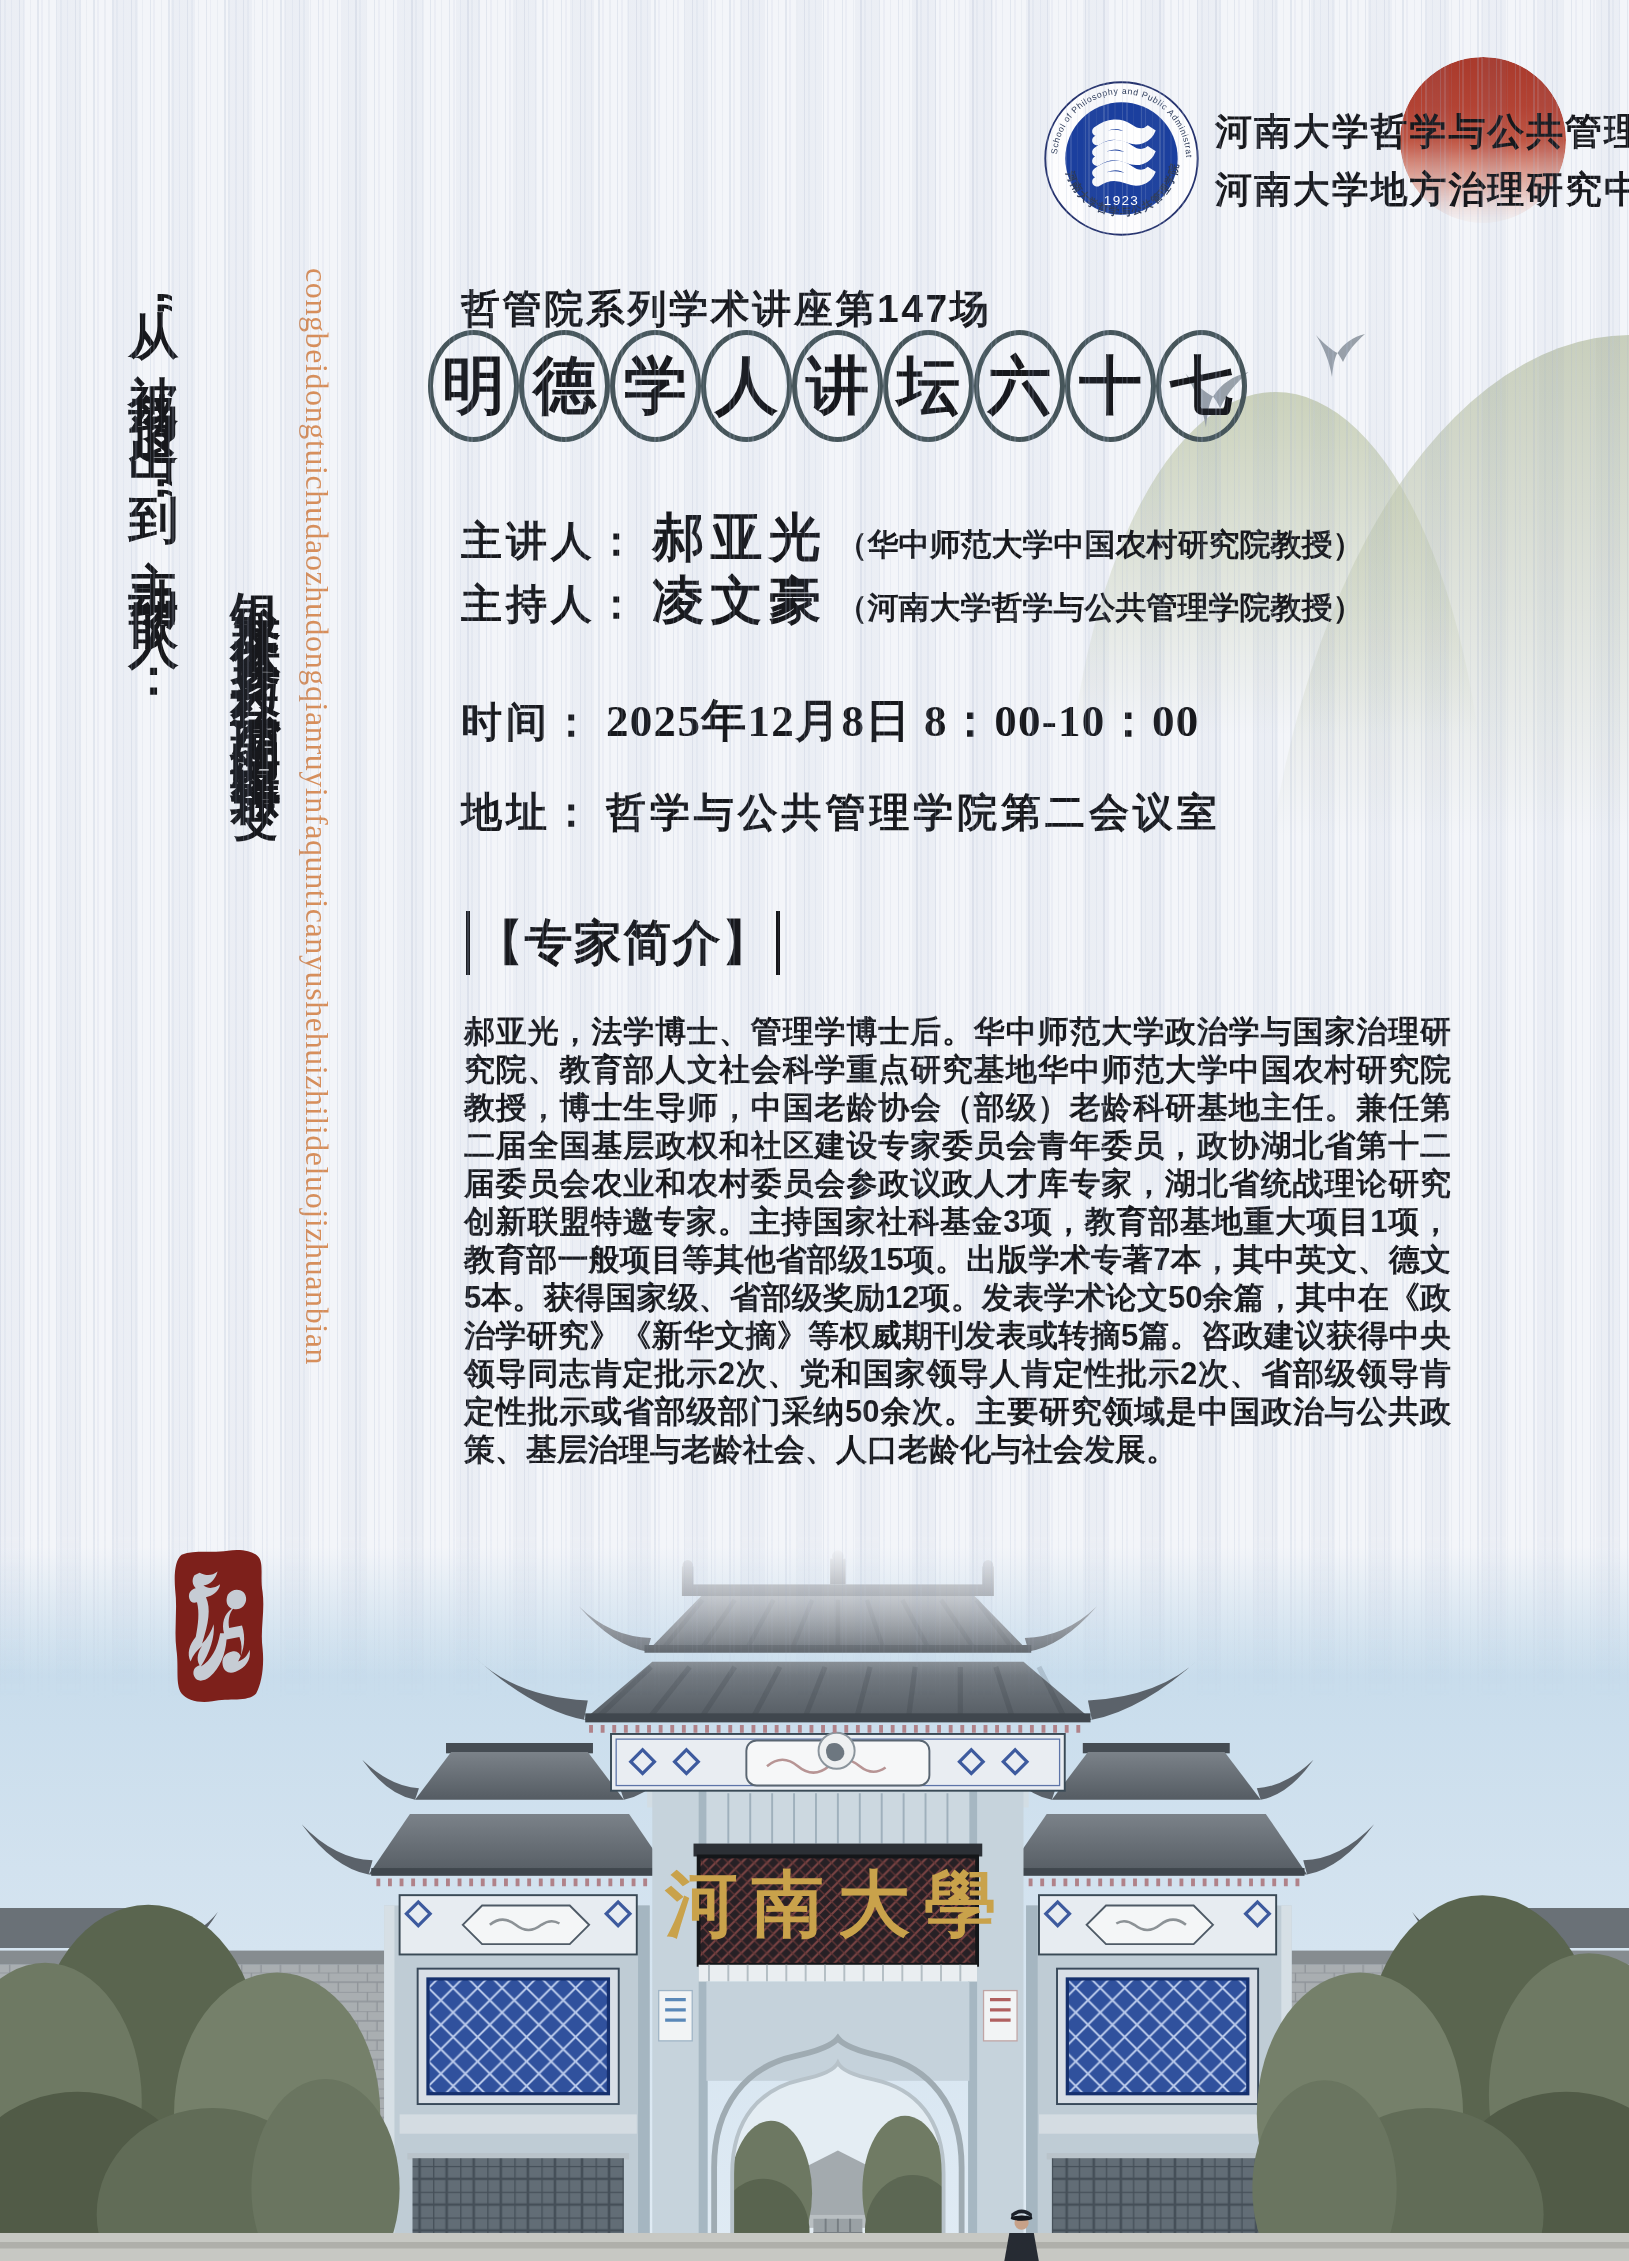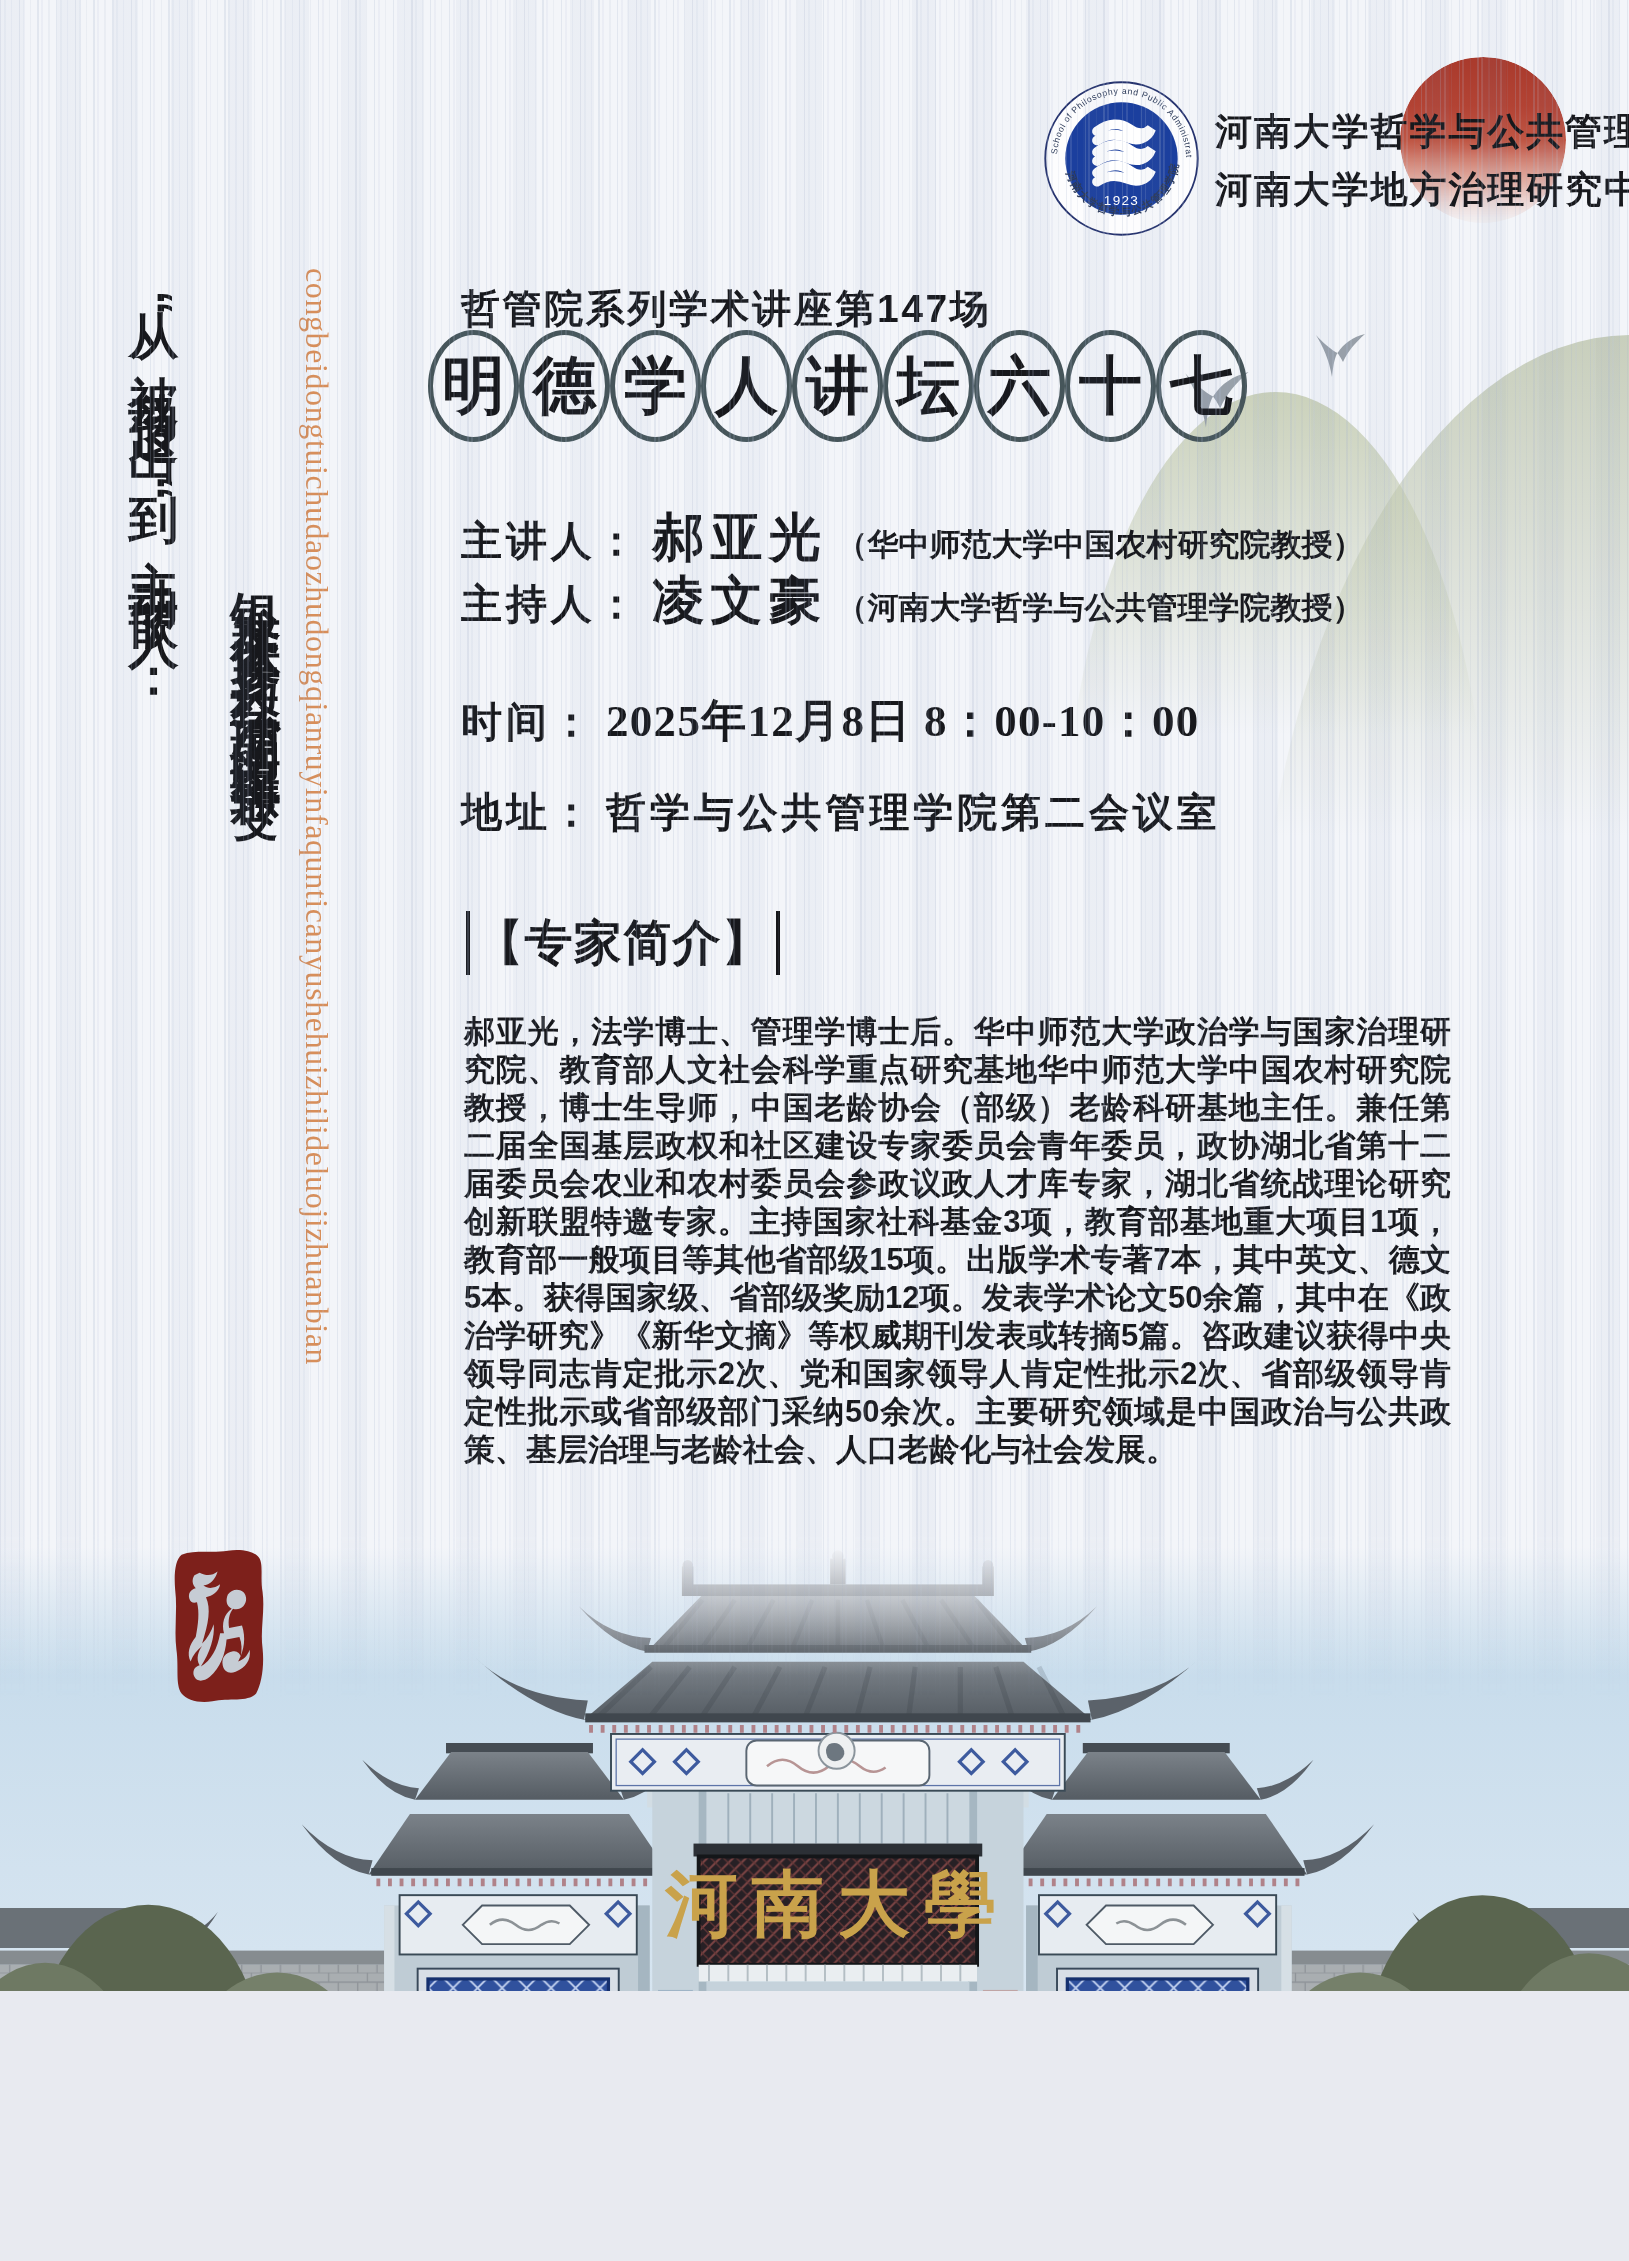--- a/index.html
+++ b/index.html
@@ -1,17 +1,17 @@
 <!DOCTYPE html>
 <html style="font-size:10.3px"><head>
 <meta charset="utf-8">
 <style>
   html,body{margin:0;padding:0;background:#e8eaf0;}
   .poster{
-    position:relative; width:1630px; height:1991px; overflow:hidden;
+    position:relative; width:1630px; height:2261px; overflow:hidden;
     background:#f3f5f9;
     font-family:"Liberation Sans", sans-serif;
     color:#17181c;
   }
   
   .texture{
     position:absolute; left:0; top:0; width:100%; height:1701px; z-index:5; pointer-events:none;
     background-image:
       repeating-linear-gradient(90deg, rgba(167,180,205,0.22) 0 1.3px, transparent 1.3px 3.9px, rgba(190,200,222,0.16) 3.9px 5.8px, transparent 5.8px 11px, rgba(150,165,195,0.10) 11px 12.2px, transparent 12.2px 18.7px),
       repeating-linear-gradient(90deg, rgba(120,140,180,0.06) 0 24.5px, transparent 24.5px 57px);

